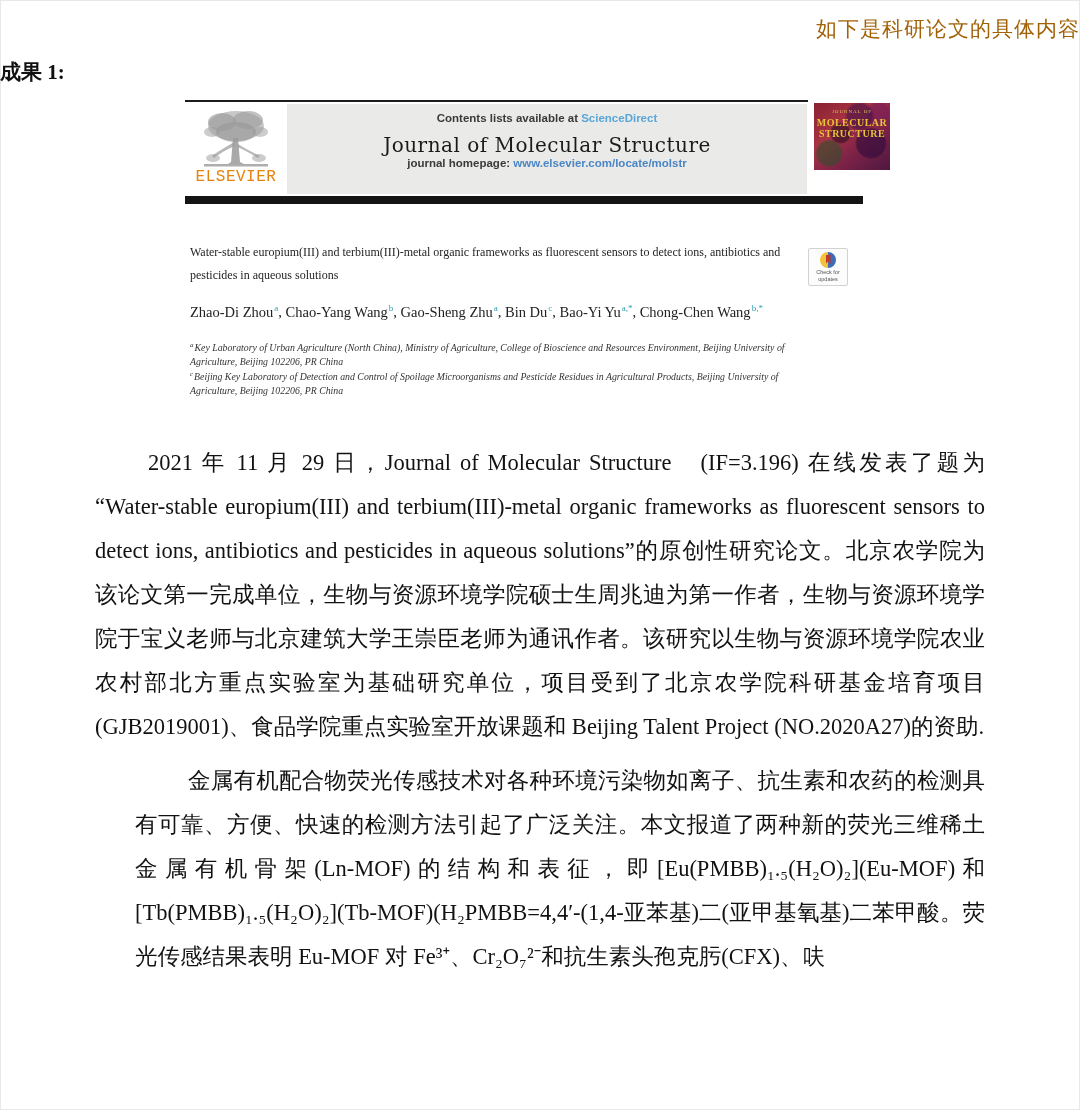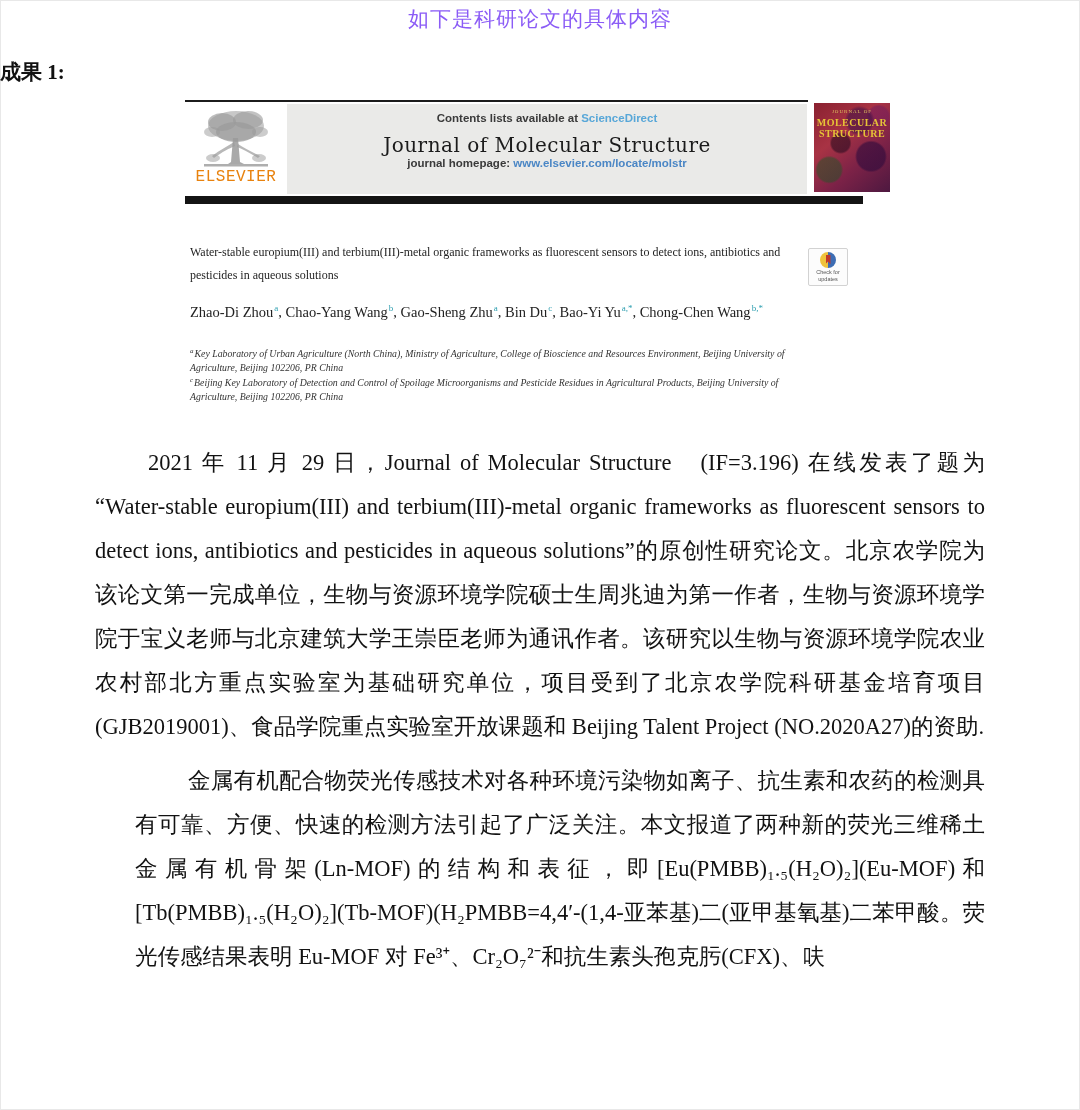--- a/index.html
+++ b/index.html
@@ -9,22 +9,22 @@
     background: #ffffff;
     position: relative;
     font-family: "Liberation Serif", serif;
     color: #141414;
     overflow: hidden;
     box-shadow: inset 0 0 0 1px #e8e8e8;
   }
 
   
   .heading {
-    position: absolute; top: 5px; left: 0; width: 100%;
-    text-align: center; font-size: 21px; color: #8b5cf6;
+    position: absolute; top: 15px; left: 0; width: 100%;
+    text-align: right; font-size: 21px; color: #a16207;
     letter-spacing: 1px;
   }
   .result-label {
     position: absolute; top: 58px; left: 0; width: 100%;
     text-align: left; font-size: 21px; font-weight: bold; color: #111;
   }
 
   
   .jheader { position: absolute; left: 185px; top: 100px; width: 710px; }
   .rule-thin  { width: 623px; height: 2px; background: #1c1c1c; }
@@ -43,21 +43,21 @@
     font-size: 11.5px; font-weight: bold; color: #3a3a3a;
   }
   .contents-line .link { color: #58a7d8; }
   .homepage-line { margin-top: 0; }
   .homepage-line .link { color: #4a86c5; }
   .jname {
     font-family: "DejaVu Serif", serif;
     font-size: 20px; color: #1b1b1b; margin-top: 9px; letter-spacing: 0.5px;
   }
   .cover {
-    width: 76px; height: 89px; margin-left: 7px; margin-top: -1px;
+    width: 76px; height: 67px; margin-left: 7px; margin-top: -1px;
     position: relative; overflow: hidden;
     background:
       radial-gradient(circle at 20% 75%, rgba(40,80,40,0.55) 0 12px, transparent 14px),
       radial-gradient(circle at 75% 60%, rgba(45,10,60,0.6) 0 14px, transparent 16px),
       radial-gradient(circle at 60% 20%, rgba(60,15,70,0.55) 0 12px, transparent 15px),
       radial-gradient(circle at 35% 45%, rgba(20,5,25,0.5) 0 9px, transparent 11px),
       radial-gradient(circle at 85% 15%, rgba(120,30,90,0.6) 0 10px, transparent 12px),
       linear-gradient(140deg, #8a2130 0%, #a83344 35%, #7c2247 65%, #4d1840 100%);
   }
   .cover-journal-of {
@@ -99,21 +99,21 @@
   .badge-text {
     font-family: "Liberation Sans", sans-serif;
     font-size: 5.5px; line-height: 6.5px; color: #555;
   }
   .authors {
     margin-top: 11px; width: 620px;
     font-size: 14.5px; line-height: 21px; color: #222;
   }
   .authors sup { color: #2f9fb0; font-size: 9px; margin-left: 1px; }
   .affils {
-    margin-top: 22px; width: 628px;
+    margin-top: 16px; width: 628px;
     font-style: italic; font-size: 9.8px; line-height: 13.5px; color: #333;
   }
   .affil sup { font-size: 7px; margin-right: 1px; }
 
   
   .cnbody {
     position: absolute; left: 95px; top: 441px; width: 890px;
     font-size: 22.5px; line-height: 44px; color: #121212;
     text-align: justify;
   }

